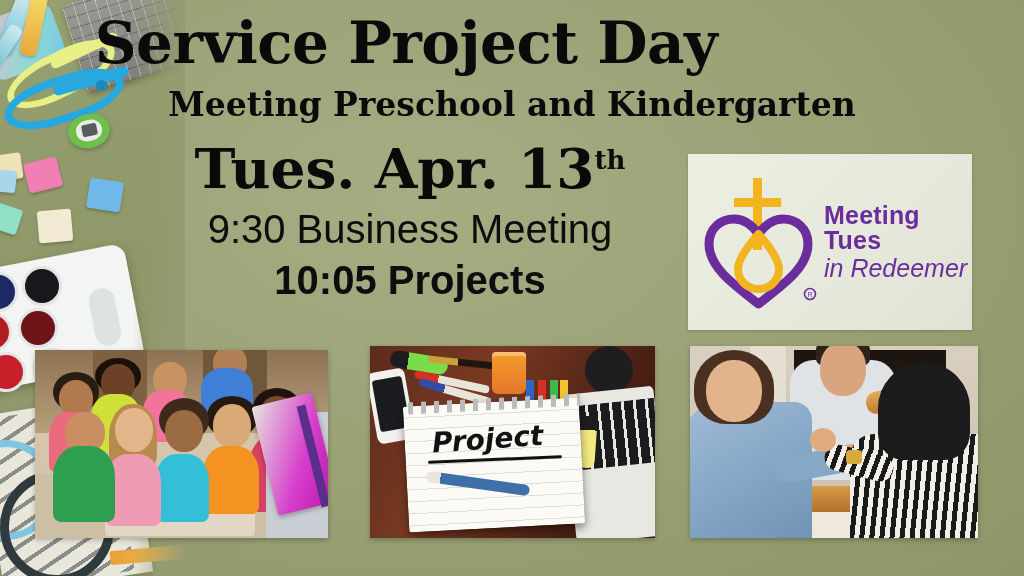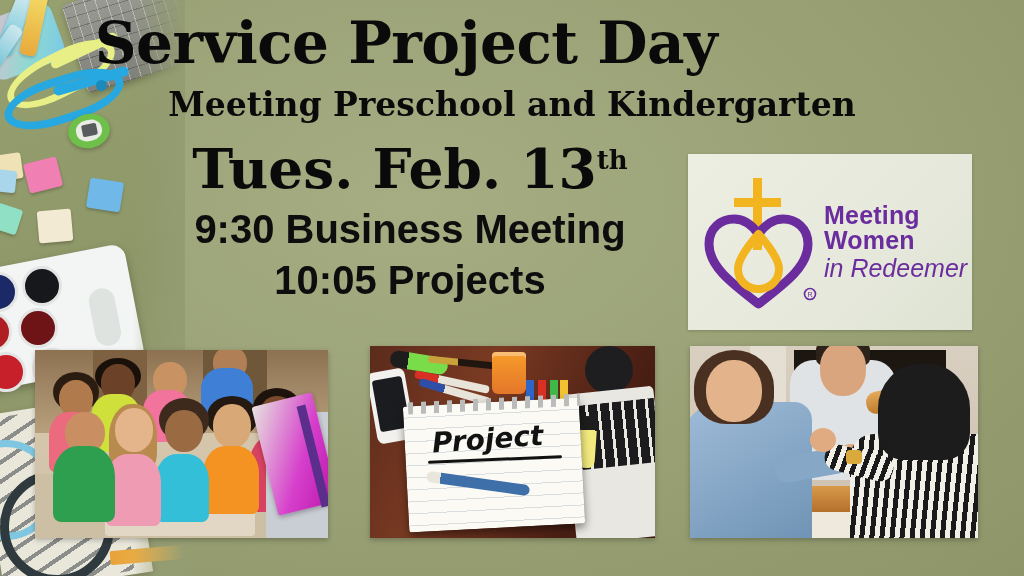--- a/index.html
+++ b/index.html
@@ -85,21 +85,21 @@
     font-family:"DejaVu Serif", serif;font-weight:700;font-size:33px;color:#0a0a0a;
     line-height:1;
   }
   .textcol{position:absolute;left:150px;top:140px;width:520px;text-align:center;}
   .dateline{
     font-family:"DejaVu Serif", serif;font-weight:700;font-size:55px;color:#0a0a0a;
     line-height:1.05;white-space:nowrap;
   }
   .dateline sup{font-size:26px;vertical-align:super;line-height:0;text-align:center;}
   .tline{
-    font-family:"Liberation Sans", sans-serif;font-weight:700;font-size:40px;color:#0d0d0d;
+    font-family:"Liberation Sans", sans-serif;font-weight:400;font-size:40px;color:#0d0d0d;
     line-height:1.28;margin-top:6px;white-space:nowrap;
   }
   .tline2{
     font-family:"Liberation Sans", sans-serif;font-weight:700;font-size:40px;color:#0d0d0d;
     line-height:1.28;white-space:nowrap;
   }
 
   
   .logo-card{
     position:absolute;left:688px;top:154px;width:284px;height:176px;
@@ -259,21 +259,21 @@
     <div class="sup ring"></div>
     <div class="sup pencil-y"></div>
     <div class="band-fade"></div>
   </div>
 
   <div class="title">Service Project Day</div>
   <div class="subtitle">Meeting Preschool and Kindergarten</div>
 
   <div class="textcol">
     <div class="dateline">
-      <span>Tues. Feb. 13</span><sup>th</sup>
+      <span>Tues. Apr. 13</span><sup>th</sup>
     </div>
     <div class="tline">9:30 Business Meeting</div>
     <div class="tline2">10:05 Projects</div>
   </div>
 
   <div class="logo-card">
     <div class="logo-mark">
       <svg width="118" height="140" viewBox="0 0 118 140">
 
         <g>
@@ -286,21 +286,21 @@
         <path d="M58.5 62 C 58.5 62, 38 84, 38 97 C 38 109, 47.5 117, 58.5 117 C 69.5 117, 79 109, 79 97 C 79 84, 58.5 62, 58.5 62 Z" fill="none" stroke="#f2b41f" stroke-width="8" stroke-linejoin="round"></path>
 
         <g>
           <circle cx="110" cy="122" r="5.5" fill="none" stroke="#6b2d9e" stroke-width="1.6"></circle>
           <text x="110" y="125" font-size="7" text-anchor="middle" fill="#6b2d9e" font-family="Liberation Sans, sans-serif">R</text>
         </g>
       </svg>
     </div>
     <div class="logo-words">
       <div class="lw1">Meeting</div>
-      <div class="lw2">Women</div>
+      <div class="lw2">Tues</div>
       <div class="lw3">in Redeemer</div>
     </div>
   </div>
 
   <div class="photo ph-kids">
     <div class="k-bg"></div>
     <div class="k-wall"></div>
     <div class="k-door"></div>
     <div class="k-door2"></div>
     <div class="k-floor"></div>

